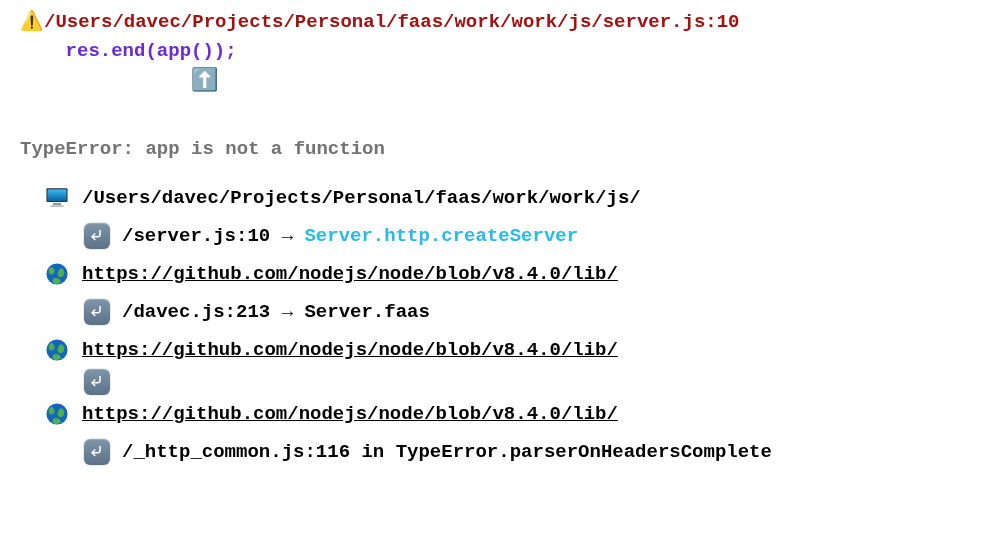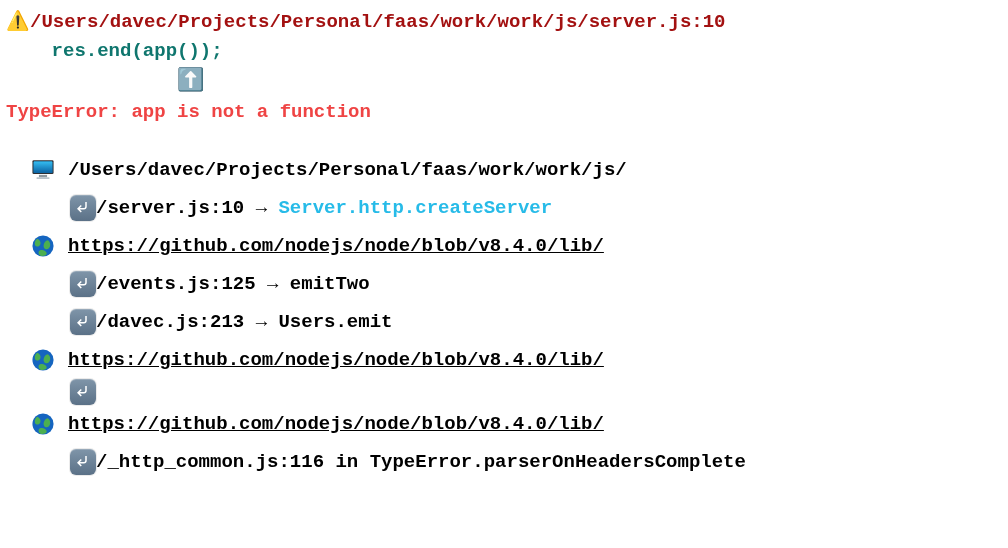--- a/index.html
+++ b/index.html
@@ -8,58 +8,59 @@
     width: 1008px;
     height: 548px;
     background: #ffffff;
     font-family: Menlo, Consolas, "Courier New", monospace;
     font-size: 19px;
     font-weight: 700;
     color: #000;
     overflow: hidden;
   }
   .wrap {
-    padding: 8px 12px 0 6px;
+    padding: 8px 12px 0 20px;
   }
   .line {
     white-space: pre;
     line-height: 1.5;
   }
   .err-loc {
     color: #a31111;
   }
   .err-code {
-    color: #0f766e;
+    color: #6d28d9;
   }
   .err-msg {
-    color: #ef4444;
+    color: #737373;
+    margin-top: 37px;
   }
   .arrow-up {
     display: inline-block;
     font-size: 22px;
     color: #4a6073;
     filter: drop-shadow(0 0 0.3px #2f3d4a);
   }
   .stack {
-    margin-top: 24px;
+    margin-top: 15px;
     padding-left: 24px;
   }
   .group {
     margin-bottom: 0;
   }
   .group-head {
     display: flex;
     align-items: center;
     gap: 12px;
     line-height: 2.0;
   }
   .group-line {
     display: flex;
     align-items: center;
-    gap: 0;
+    gap: 12px;
     line-height: 2.0;
     padding-left: 40px;
   }
   .icon {
     display: inline-flex;
     align-items: center;
     justify-content: center;
     width: 26px;
     height: 26px;
     flex: 0 0 26px;
@@ -143,29 +144,21 @@
             </svg>
         </span>
         <span class="underlined">https://github.com/nodejs/node/blob/v8.4.0/lib/</span>
       </div>
       <div class="group-line">
         <span class="icon icon-back">
           <svg viewBox="0 0 24 24">
               <path d="M17 4v6a4 4 0 0 1-4 4H7.8l2.6 2.6L9 18l-5-5 5-5 1.4 1.4L7.8 12H13a2 2 0 0 0 2-2V4h2z"></path>
             </svg>
         </span>
-        <span><span>/events.js:125</span><span class="sep"> → </span><span>emitTwo</span></span>
-      </div>
-      <div class="group-line">
-        <span class="icon icon-back">
-          <svg viewBox="0 0 24 24">
-              <path d="M17 4v6a4 4 0 0 1-4 4H7.8l2.6 2.6L9 18l-5-5 5-5 1.4 1.4L7.8 12H13a2 2 0 0 0 2-2V4h2z"></path>
-            </svg>
-        </span>
-        <span><span>/davec.js:213</span><span class="sep"> → </span><span>Users.emit</span></span>
+        <span><span>/davec.js:213</span><span class="sep"> → </span><span>Server.faas</span></span>
       </div>
     </div>
 
     <div class="group">
       <div class="group-head">
         <span class="icon icon-globe">
           <svg viewBox="0 0 64 64">
               <circle cx="32" cy="32" r="26" fill="#1565c0"></circle>
               <path fill="#4caf50" d="M18 14c6 2 10 9 7 15-3 7-12 5-13-1-1-5 1-11 6-14zM44 18c6 4 8 13 3 19-4 5-11 4-13-2-2-6 3-17 10-17zM26 42c6-1 15 2 15 9 0 4-8 7-15 5-6-2-7-12 0-14z"></path>
             </svg>

